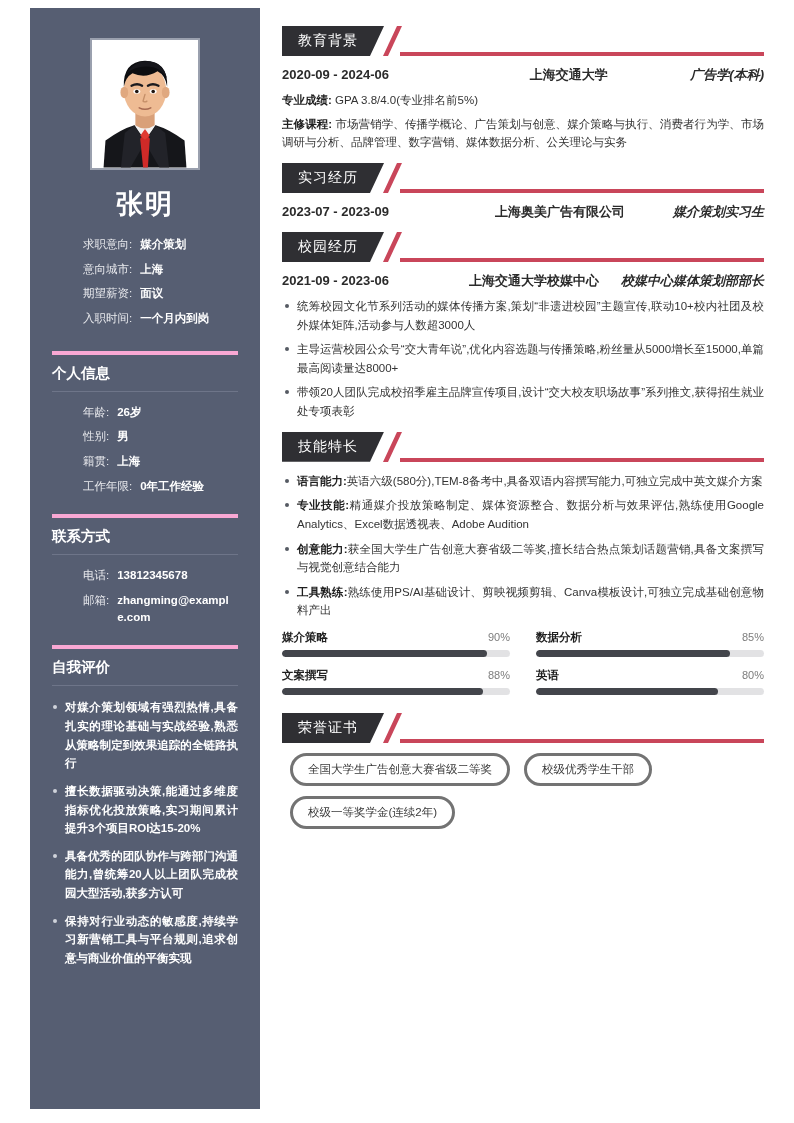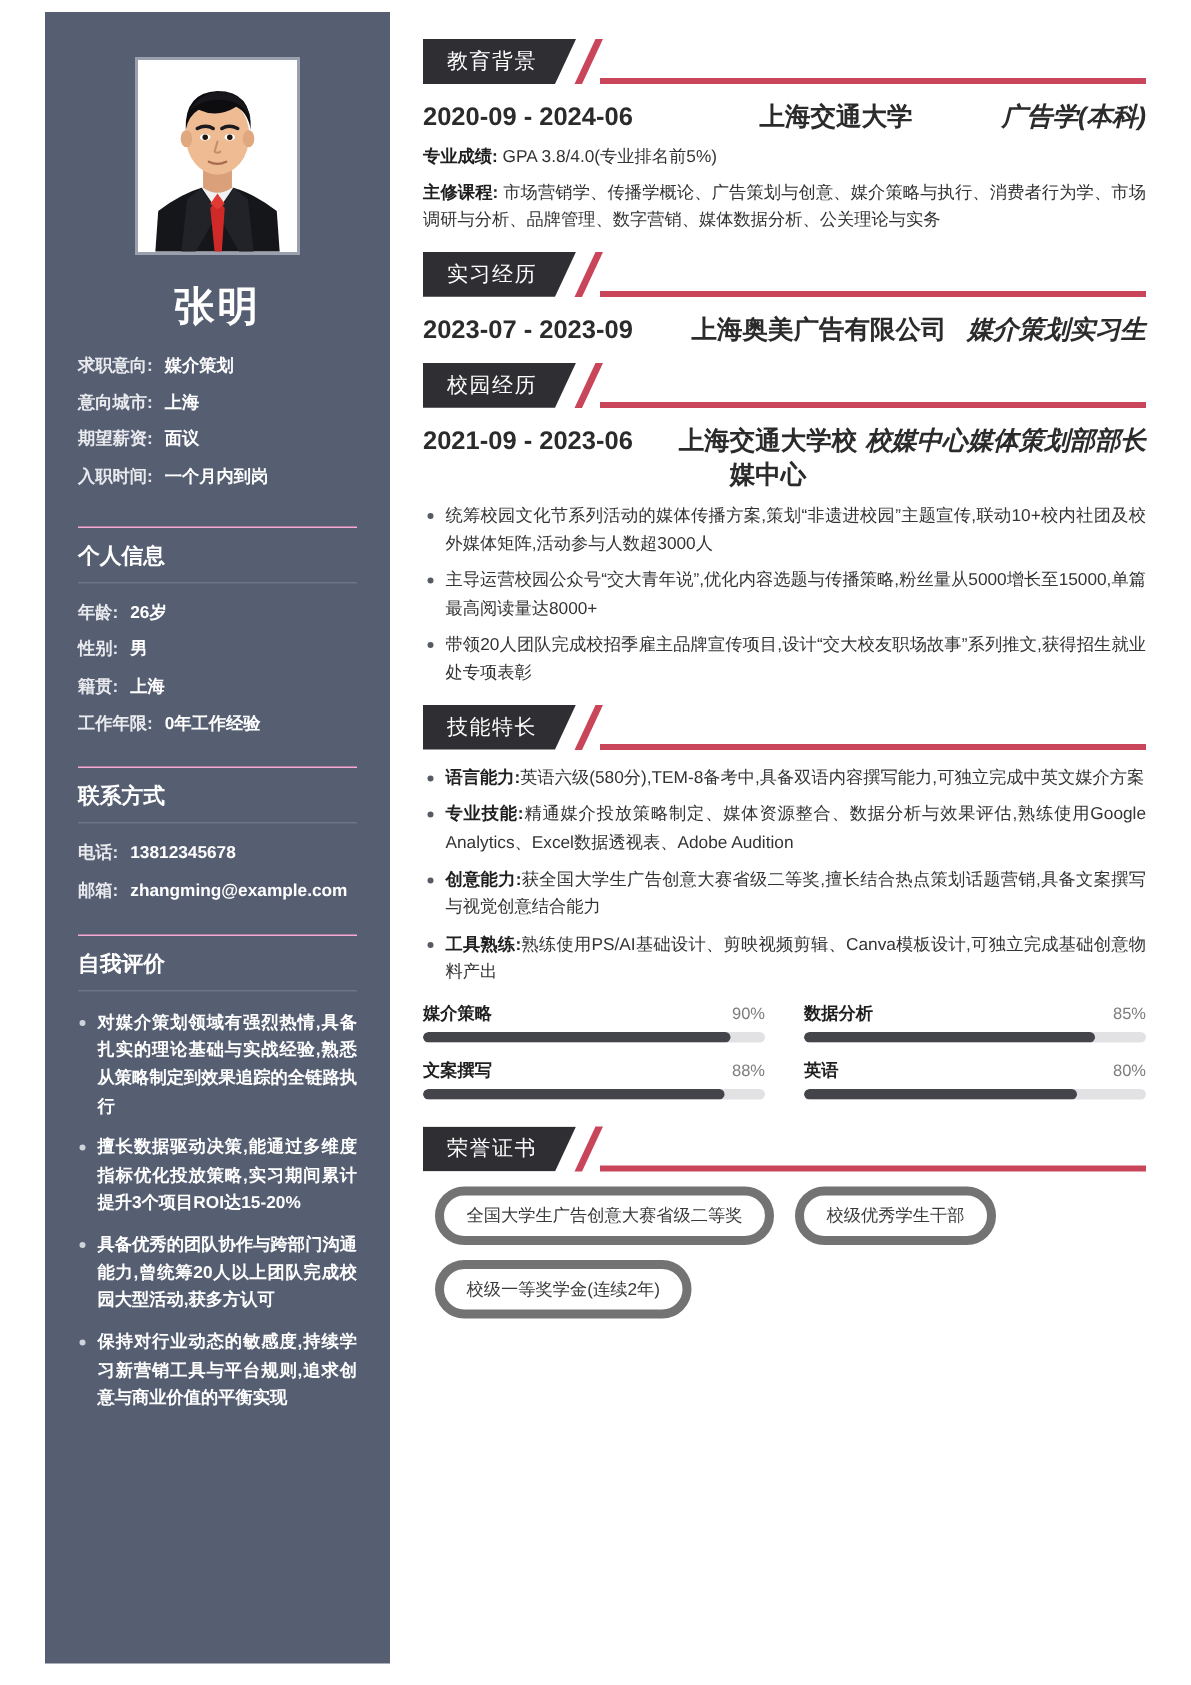--- a/index.html
+++ b/index.html
@@ -50,39 +50,40 @@
 
   .kv-list { margin: 0 0 4px 0; }
   .kv {
     display: flex;
     font-size: 11.5px;
     line-height: 1.45;
     margin-bottom: 8px;
     color: #ffffff;
   }
   .kv .k {
-    font-weight: bold;
+    font-weight: normal;
     white-space: nowrap;
     color: #e9eaee;
     flex: 0 0 auto;
+    margin-left: 31px;
   }
   .kv .v {
     font-weight: bold;
     margin-left: 8px;
     color: #ffffff;
     word-break: break-all;
   }
 
   .side-sec { margin-top: 12px; }
   .side-sec-title {
     font-size: 14.5px;
     font-weight: bold;
     color: #ffffff;
     padding: 9px 0 8px 0;
-    border-top: 1px solid #f9a8d4;
+    border-top: 4px solid #f9a8d4;
     border-bottom: 1px solid #6e7589;
     margin-bottom: 12px;
   }
 
   .eval-list { list-style: none; }
   .eval-list li {
     position: relative;
     font-size: 11.5px;
     font-weight: bold;
     line-height: 1.62;
@@ -140,21 +141,21 @@
     position: absolute;
     bottom: 0;
     right: 0;
     height: 4px;
     background: #c9465a;
   }
 
   .entry-row {
     display: flex;
     align-items: baseline;
-    font-size: 17px;
+    font-size: 13px;
     font-weight: bold;
     color: #2b2b2b;
     margin-bottom: 7px;
   }
   .entry-row .e-date { flex: 0 0 165px; }
   .entry-row .e-mid { flex: 1 1 auto; text-align: center; }
   .entry-row .e-right { flex: 0 0 auto; text-align: right; font-style: italic; }
 
   .kv-line {
     font-size: 11.5px;
@@ -216,21 +217,21 @@
   }
 
   
   .chips {
     display: flex;
     flex-wrap: wrap;
     gap: 10px 14px;
     padding-left: 8px;
   }
   .chip {
-    border: 6px solid #737373;
+    border: 3px solid #737373;
     border-radius: 20px;
     padding: 6px 15px;
     font-size: 11.5px;
     color: #3a3a3a;
     background: #ffffff;
     white-space: nowrap;
   }
 </style>
 </head>
 <body>

